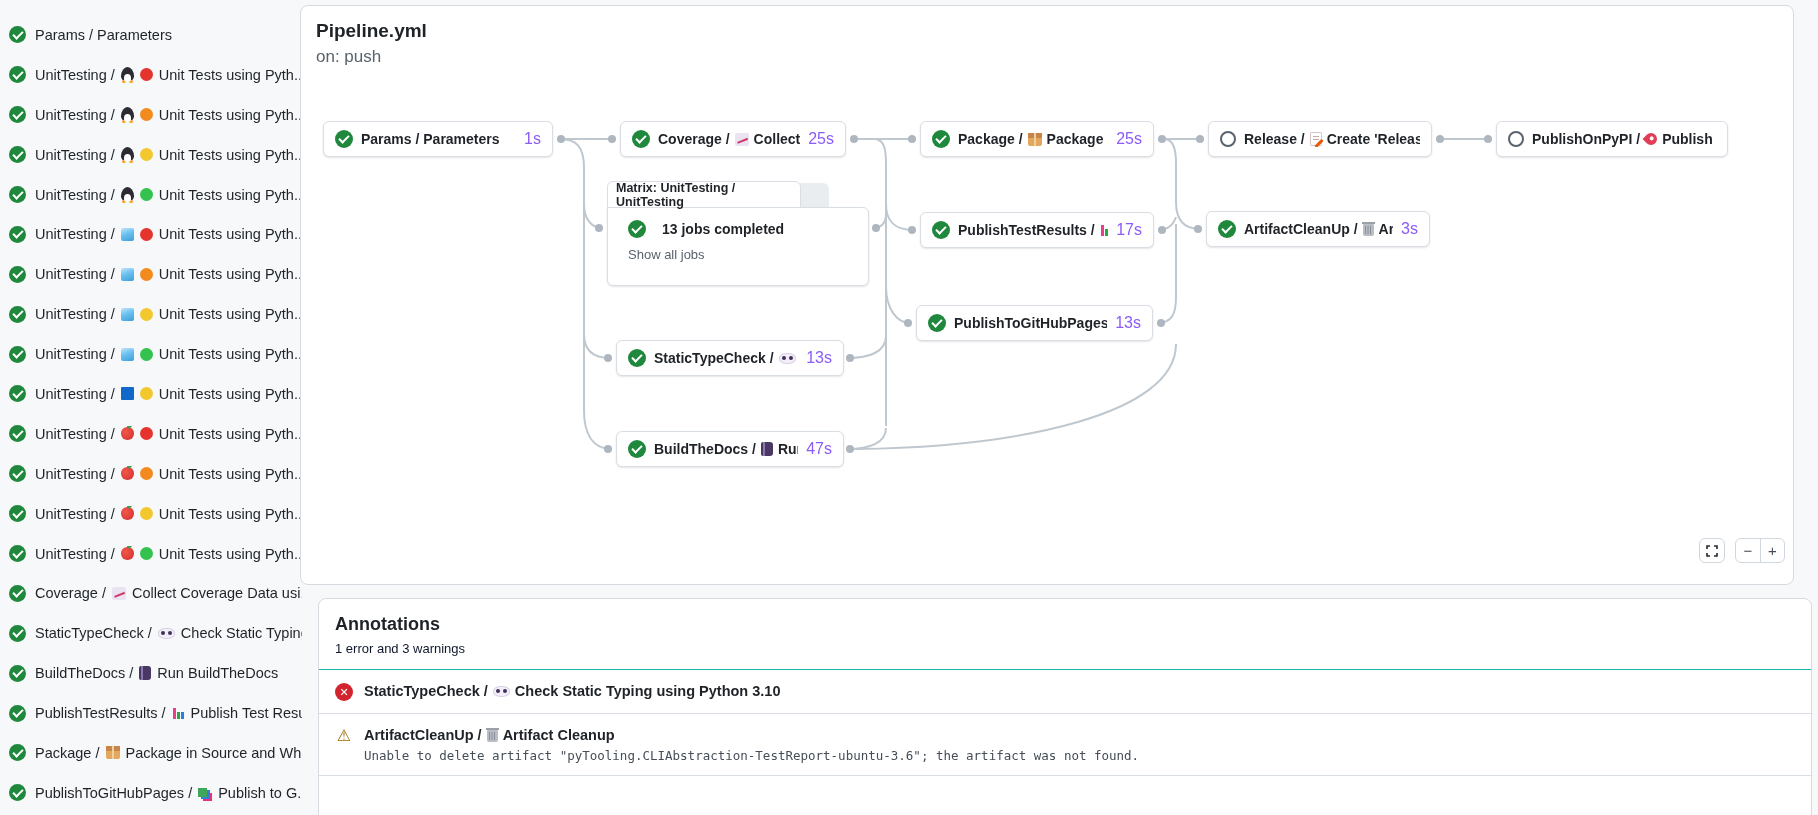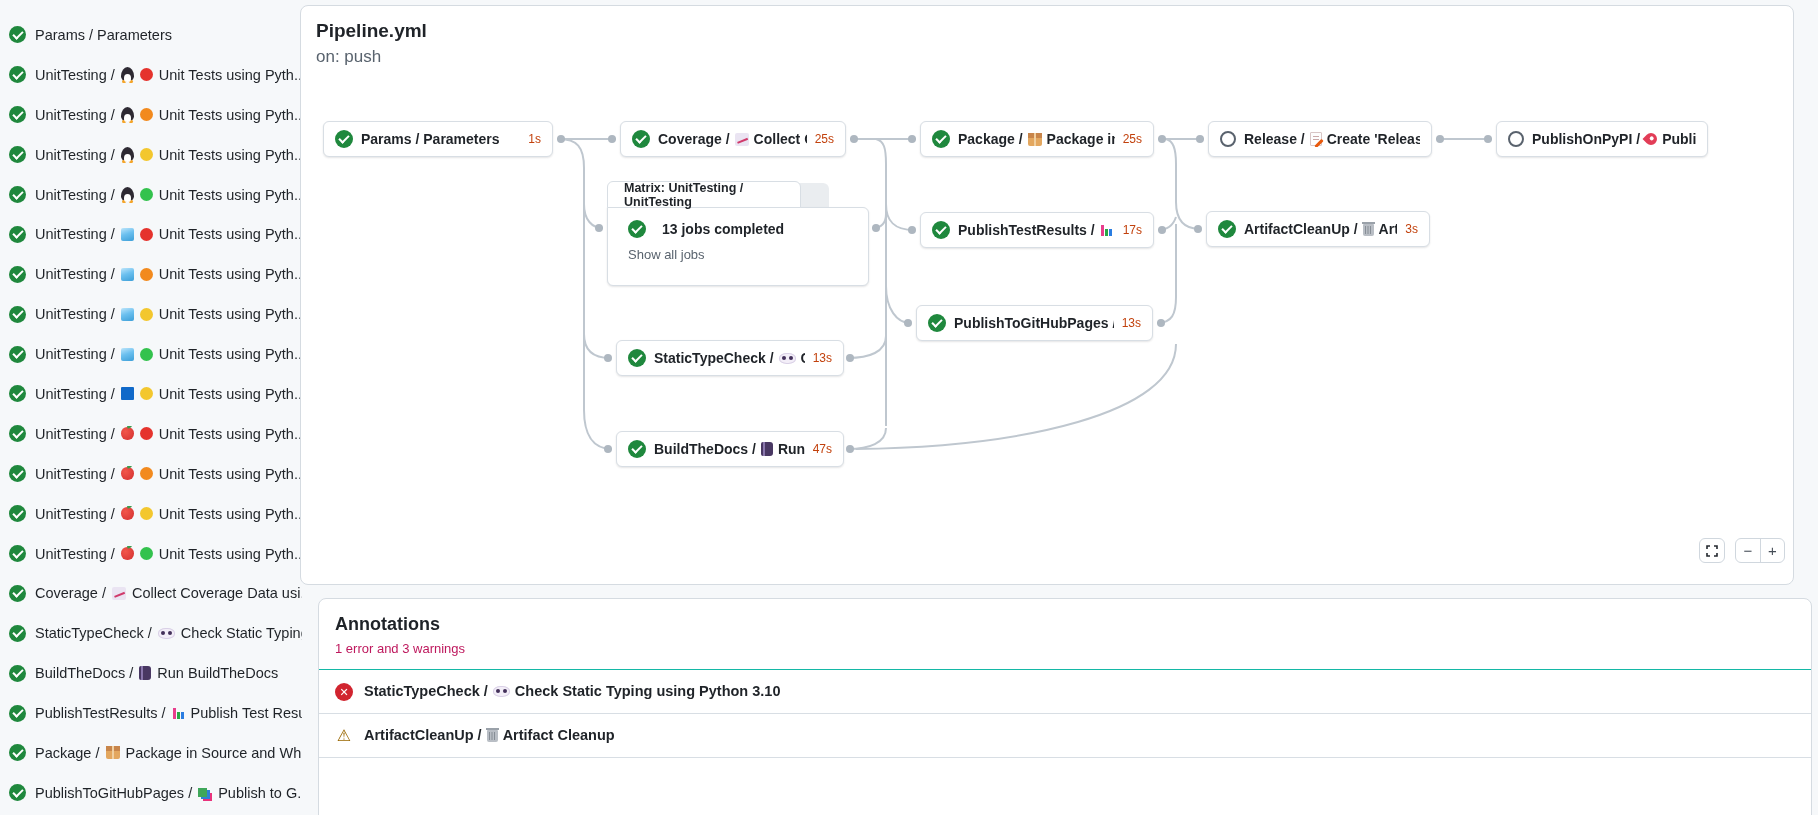--- a/index.html
+++ b/index.html
@@ -63,45 +63,45 @@
   
   .graph-panel { position:absolute; left:300px; top:5px; width:1494px; height:580px; background:#fff;
                  border:1px solid #d5dbe1; border-radius:8px; }
   .gp-title { position:absolute; left:15px; top:14px; font-size:19px; font-weight:bold; color:#1f2328; }
   .gp-sub { position:absolute; left:15px; top:41px; font-size:17px; color:#59636e; }
   .edges { position:absolute; left:0; top:0; pointer-events:none; }
 
   .node { position:absolute; height:36px; background:#fff; border:1px solid #d8dee4; border-radius:6px;
           box-shadow:0 1px 2px rgba(31,35,40,.12); display:flex; align-items:center; gap:8px; padding:0 11px; cursor:pointer; }
   .node .nlabel { display:flex; align-items:center; gap:5px; font-weight:bold; font-size:14px; white-space:nowrap; overflow:hidden; flex:1; }
-  .node .dur { color:#c2410c; font-size:12px; flex:none;text-align:center; }
+  .node .dur { color:#8b5cf6; font-size:16px; flex:none;text-align:center; }
 
   .mx-tab { position:absolute; left:306px; top:175px; width:194px; height:27px; background:#fff; border:1px solid #d8dee4;
-            border-radius:6px 6px 0 0; display:flex; align-items:center; padding:0 16px;
+            border-radius:6px 6px 0 0; display:flex; align-items:center; padding:0 8px;
             font-size:12.5px; font-weight:bold; z-index:2; }
   .mx-ghost { position:absolute; left:492px; top:177px; width:36px; height:24px; background:#eaedf0; border-radius:6px 6px 0 0; }
   .mx-body { position:absolute; left:306px; top:201px; width:262px; height:79px; background:#fff; border:1px solid #d8dee4;
              border-radius:0 6px 6px 6px; box-shadow:0 1px 2px rgba(31,35,40,.12); padding:12px 0 0 20px; z-index:1; }
   .mx-row { display:flex; align-items:center; gap:16px; font-weight:bold; font-size:14px; }
   .mx-link { margin-top:9px; font-size:13px; color:#59636e; cursor:pointer; }
 
   .gbtn { position:absolute; background:#fff; border:1px solid #d0d7de; border-radius:6px; display:flex;
           align-items:center; justify-content:center; color:#59636e; cursor:pointer; }
   .fs-btn { left:1398px; top:532px; width:26px; height:25px; }
   .zoom-group { position:absolute; left:1434px; top:532px; width:50px; height:25px; background:#fff;
                 border:1px solid #d0d7de; border-radius:6px; display:flex; }
   .zbtn { width:50%; display:flex; align-items:center; justify-content:center; font-size:15px; color:#444c56; cursor:pointer; }
   .zbtn + .zbtn { border-left:1px solid #d0d7de; }
 
   
   .ann-panel { position:absolute; left:318px; top:598px; width:1494px; height:260px; background:#fff;
                border:1px solid #d5dbe1; border-radius:8px; }
   .ann-head { padding:15px 20px 13px 16px; border-bottom:1px solid #14b8a6; }
   .ann-title { font-size:18px; font-weight:bold; }
-  .ann-sub { font-size:13px; color:#be185d; margin-top:6px; }
+  .ann-sub { font-size:13px; color:#0f172a; margin-top:6px; }
   .ann-item { display:flex; gap:11px; padding:13px 16px 12px 16px; border-bottom:1px solid #d8dee4; }
   .ann-item .atitle { display:flex; align-items:center; gap:5px; font-weight:bold; font-size:14.5px; white-space:nowrap; }
   .ann-item .adetail { margin-top:5px; font-family:"DejaVu Sans Mono","Liberation Mono",monospace; font-size:12.5px; color:#454e58; }
 </style>
 </head>
 <body>
 
 <div class="page">
 
   <aside class="sidebar">
@@ -353,21 +353,21 @@
       <span class="dur">25s</span>
     </div>
     <div class="node" style="left:907px;top:115px;width:224px;">
       <span class="skip"></span>
       <span class="nlabel">
           <span>Release /</span>
           <i class="emj emj-memo"></i>
           <span>Create 'Release P...</span>
         </span>
     </div>
-    <div class="node" style="left:1195px;top:115px;width:212px;">
+    <div class="node" style="left:1195px;top:115px;width:232px;">
       <span class="skip"></span>
       <span class="nlabel">
           <span>PublishOnPyPI /</span>
           <i class="emj emj-rocket"></i>
           <span>Publish to ...</span>
         </span>
     </div>
 
     <div class="mx-ghost"></div>
     <div class="mx-tab">Matrix: UnitTesting / UnitTesting</div>
@@ -449,17 +449,18 @@
       </div>
     </div>
     <div class="ann-item">
       <span class="warn-ic"></span>
       <div>
         <div class="atitle">
             <span>ArtifactCleanUp /</span>
             <i class="emj emj-trash"></i>
             <span>Artifact Cleanup</span>
           </div>
+        <div class="adetail">Unable to delete artifact "pyTooling.CLIAbstraction-TestReport-ubuntu-3.6"; the artifact was not found.</div>
       </div>
     </div>
   </section>
 
 </div>
 
 </body></html>

